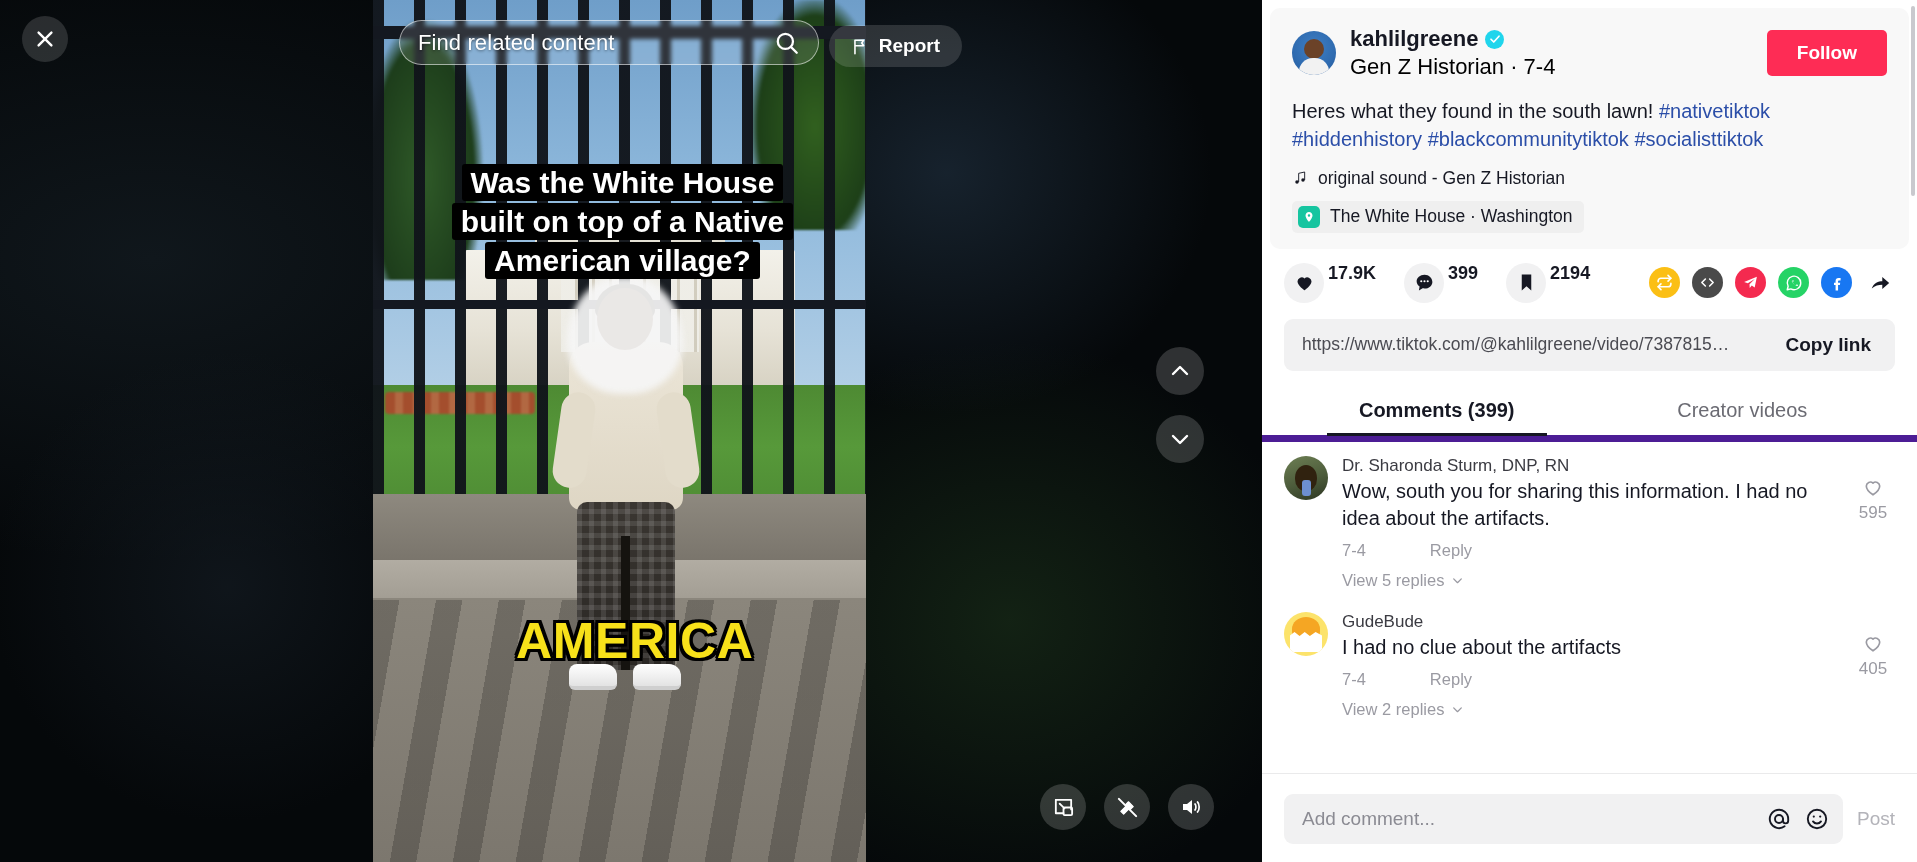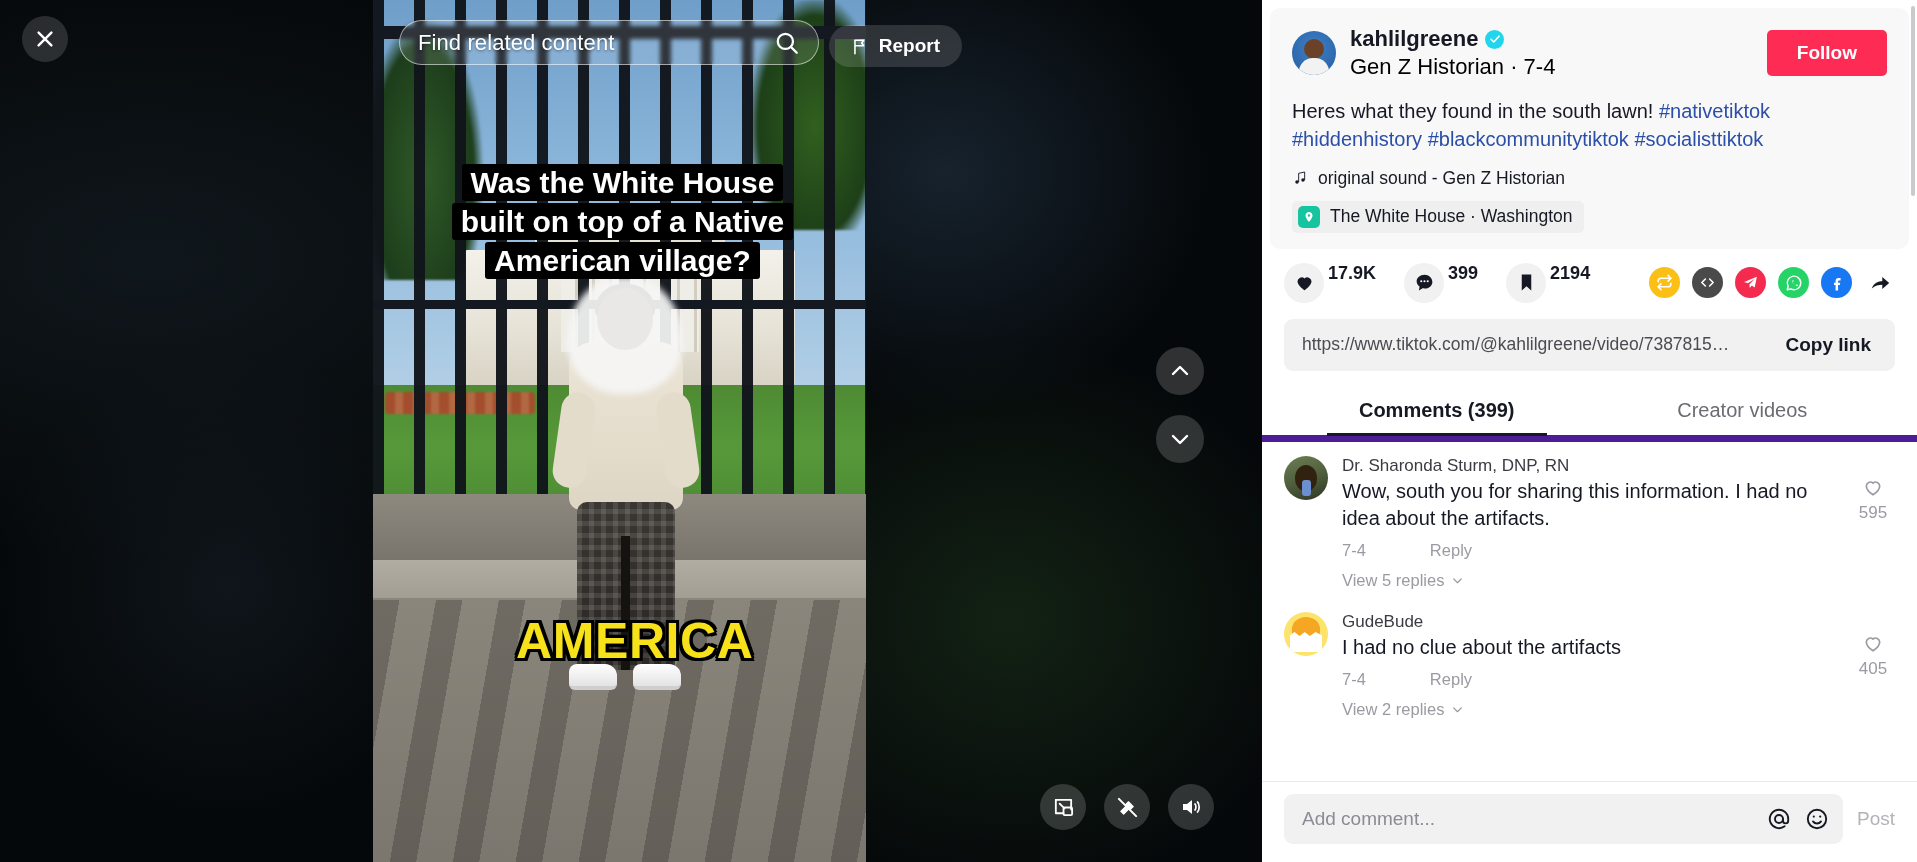--- a/index.html
+++ b/index.html
@@ -372,21 +372,21 @@
   }
   .c-like {
     flex:0 0 44px; display:flex; flex-direction:column;
     align-items:center; gap:5px; padding-top:20px; cursor:pointer;
   }
   .c-like-num { font-size:17px; color:#9a9aa2; }
 
   
   .comment-bar {
     border-top:1px solid #EAEAEB;
-    padding:12px 22px 18px 22px;
+    padding:20px 22px 18px 22px;
     display:flex; align-items:center; gap:14px;
     background:#fff;
   }
   .ci-wrap {
     flex:1; height:50px; background:#F1F1F2; border-radius:9px;
     display:flex; align-items:center; padding:0 14px 0 18px; gap:14px;
   }
   .ci-input {
     flex:1; border:none; background:transparent; outline:none;
     font-size:19px; color:#161823; font-family:"Liberation Sans", sans-serif;

